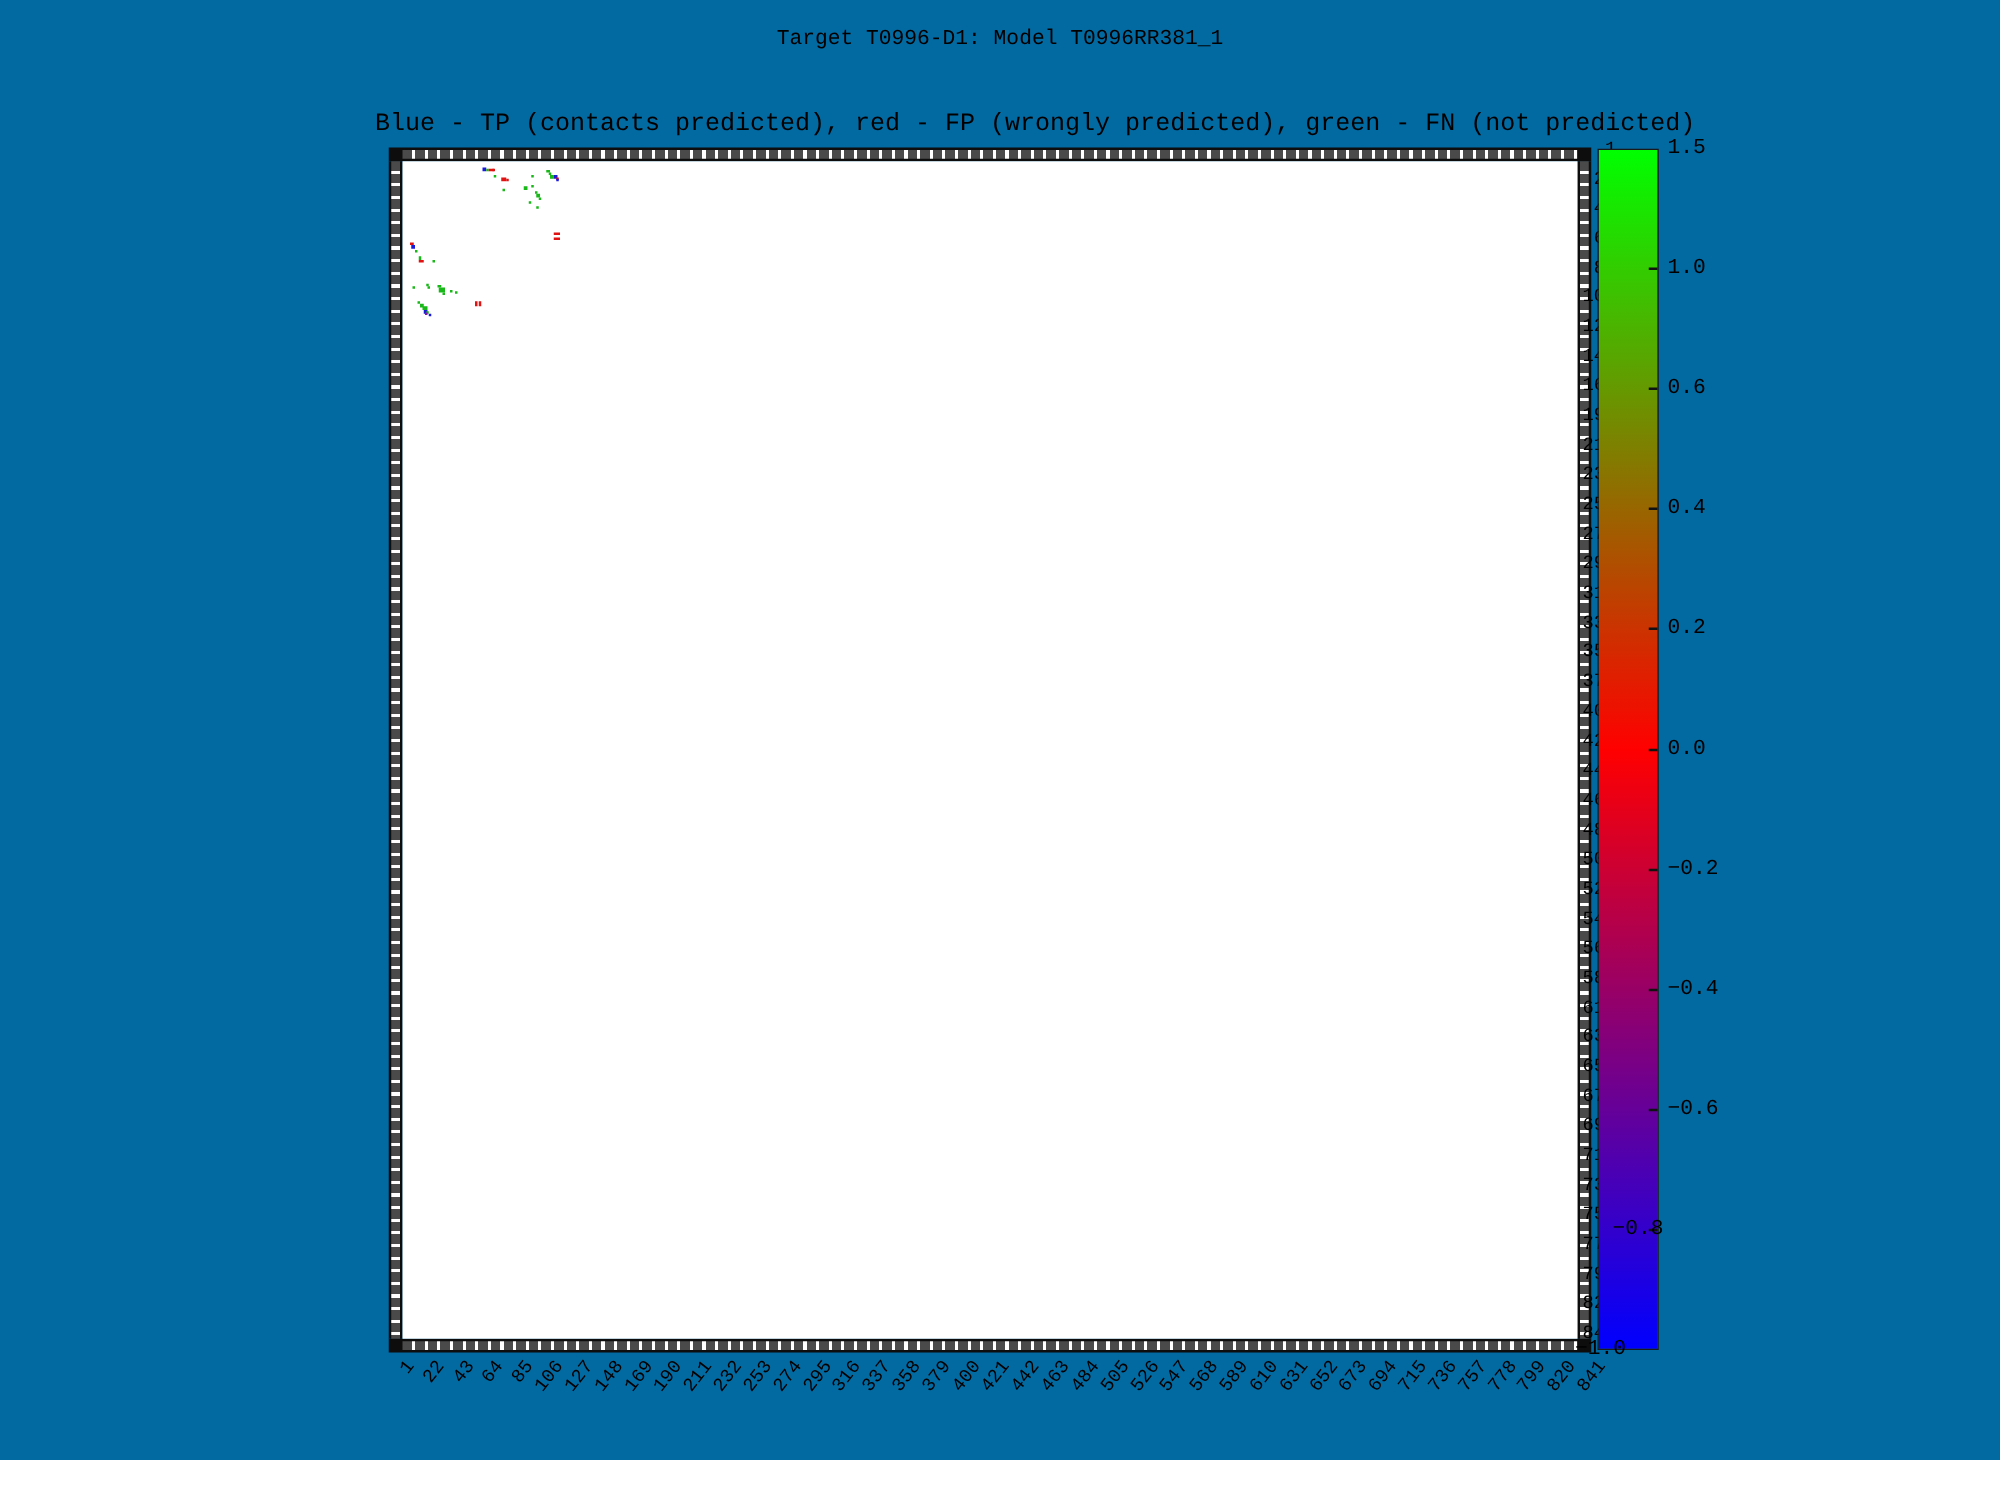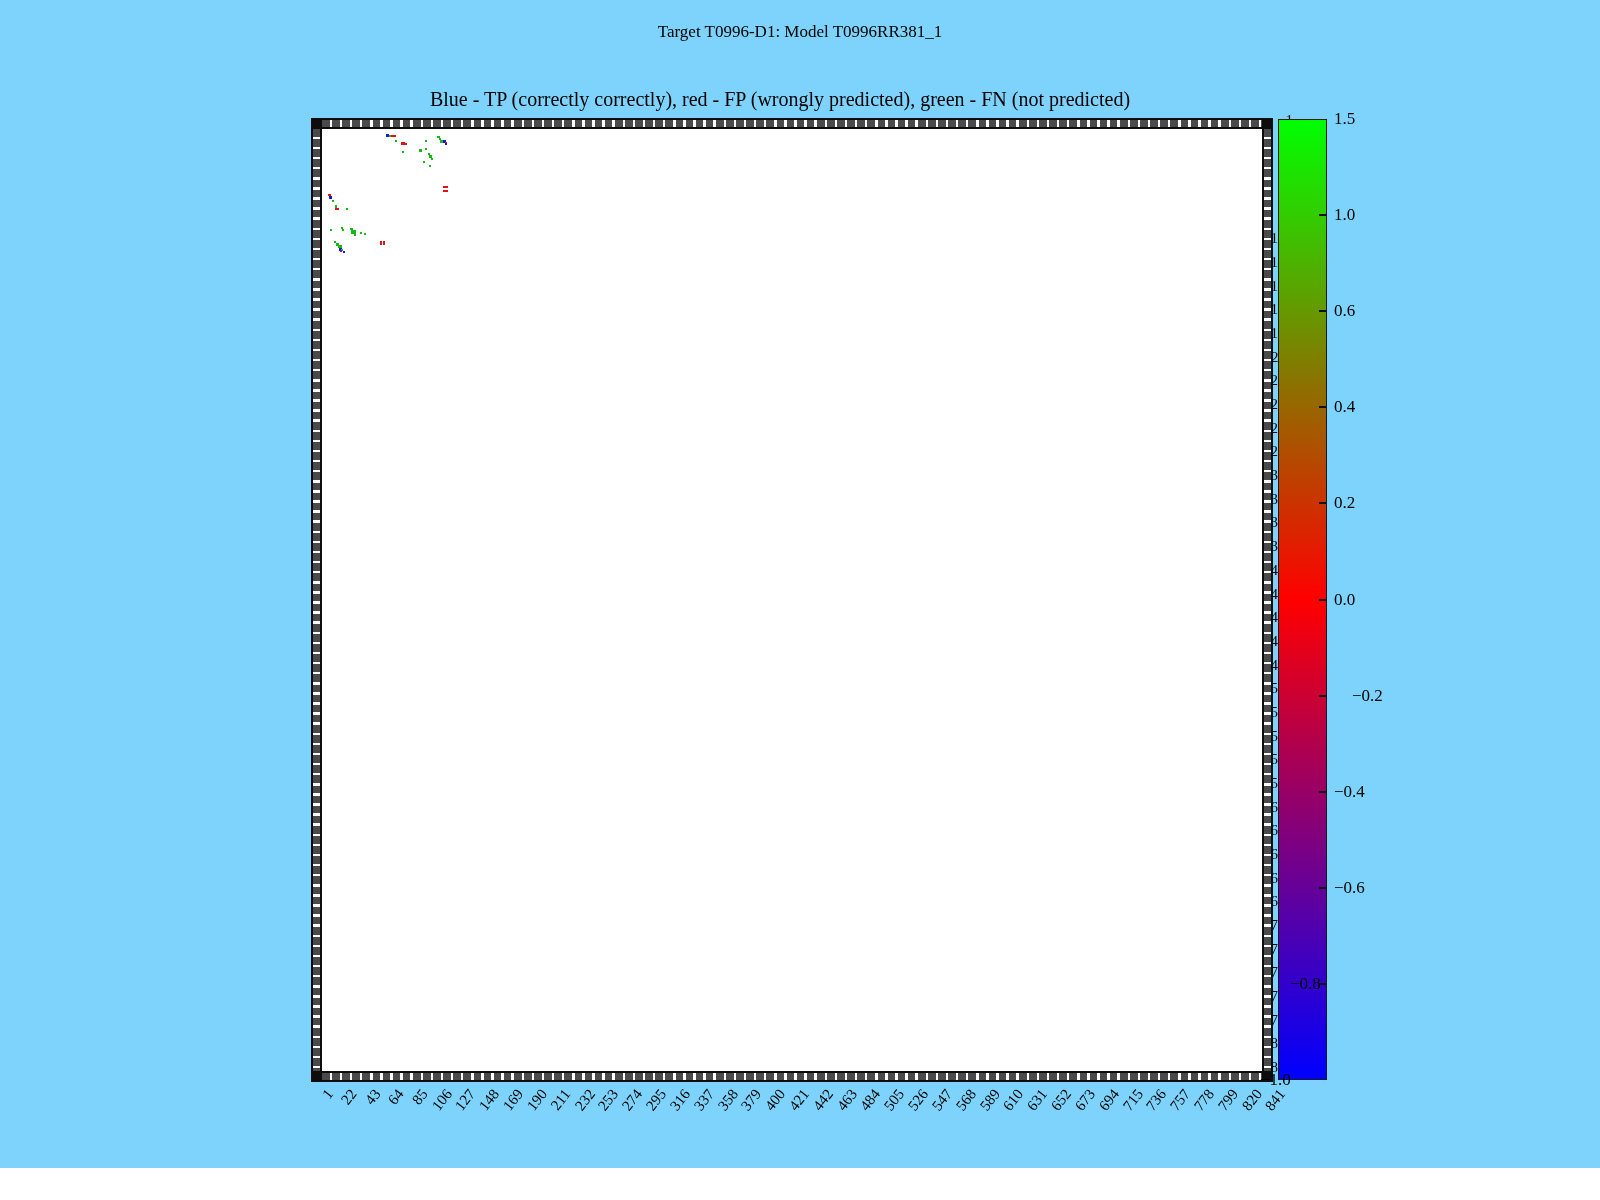--- a/index.html
+++ b/index.html
@@ -1,18 +1,18 @@
 <!DOCTYPE html>
 <html><head>
 <meta charset="utf-8">
 <style>
   html,body{margin:0;padding:0;background:#fff;}
   .fig{
-    position:relative; width:1600px; height:1168px; background:#7dd3fc;
-    font-family:Liberation Serif, serif; color:#000; overflow:hidden;
+    position:relative; width:1600px; height:1168px; background:#0369a1;
+    font-family:Liberation Mono, monospace; color:#000; overflow:hidden;
   }
   .suptitle{
     position:absolute; top:21px; left:0; width:1600px; text-align:center;
     font-size:17px; line-height:21px;
   }
   .axes-title{
     position:absolute; top:88px; left:300px; width:960px; text-align:center;
     font-size:20px; line-height:23px; white-space:nowrap;
   }
   .plot-frame{ position:absolute; left:311px; top:118px; width:962px; height:964px; }
@@ -52,21 +52,21 @@
 </style>
 </head>
 <body>
 
 <div class="fig">
 
   <div class="suptitle">
     <div>Target T0996-D1: Model T0996RR381_1</div>
   </div>
 
-  <div class="axes-title">Blue - TP (correctly correctly), red - FP (wrongly predicted), green - FN (not predicted)</div>
+  <div class="axes-title">Blue - TP (contacts predicted), red - FP (wrongly predicted), green - FN (not predicted)</div>
 
   <div class="plot-frame">
     <div class="band band-top">
         <div class="dash"></div>
       </div>
     <div class="band band-bottom">
         <div class="dash"></div>
       </div>
     <div class="band band-left">
         <div class="dash"></div>
@@ -224,20 +224,20 @@
       <div class="cbtick" style="left: 1319px; top: 886.8px;"></div>
       <div class="cbtick" style="left: 1319px; top: 982.9px;"></div>
     </div>
   <div id="cblabels">
       <div class="cblabel" style="left: 1334px; top: 109px;">1.5</div>
       <div class="cblabel" style="left: 1334px; top: 205.1px;">1.0</div>
       <div class="cblabel" style="left: 1334px; top: 301.2px;">0.6</div>
       <div class="cblabel" style="left: 1334px; top: 397.3px; text-align: right;">0.4</div>
       <div class="cblabel" style="left: 1334px; top: 493.4px;">0.2</div>
       <div class="cblabel" style="left: 1334px; top: 589.5px;">0.0</div>
-      <div class="cblabel" style="left: 1334px; top: 685.6px; margin-left: 18px;">−0.2</div>
+      <div class="cblabel" style="left: 1334px; top: 685.6px;">−0.2</div>
       <div class="cblabel" style="left: 1334px; top: 781.7px;">−0.4</div>
       <div class="cblabel" style="left: 1334px; top: 877.8px;">−0.6</div>
       <div class="cblabel" style="left: 1290px; top: 973.9px;">−0.8</div>
       <div class="cblabel" style="left: 1260px; top: 1070px;">−1.0</div>
     </div>
 
 </div>
 
 </body></html>

